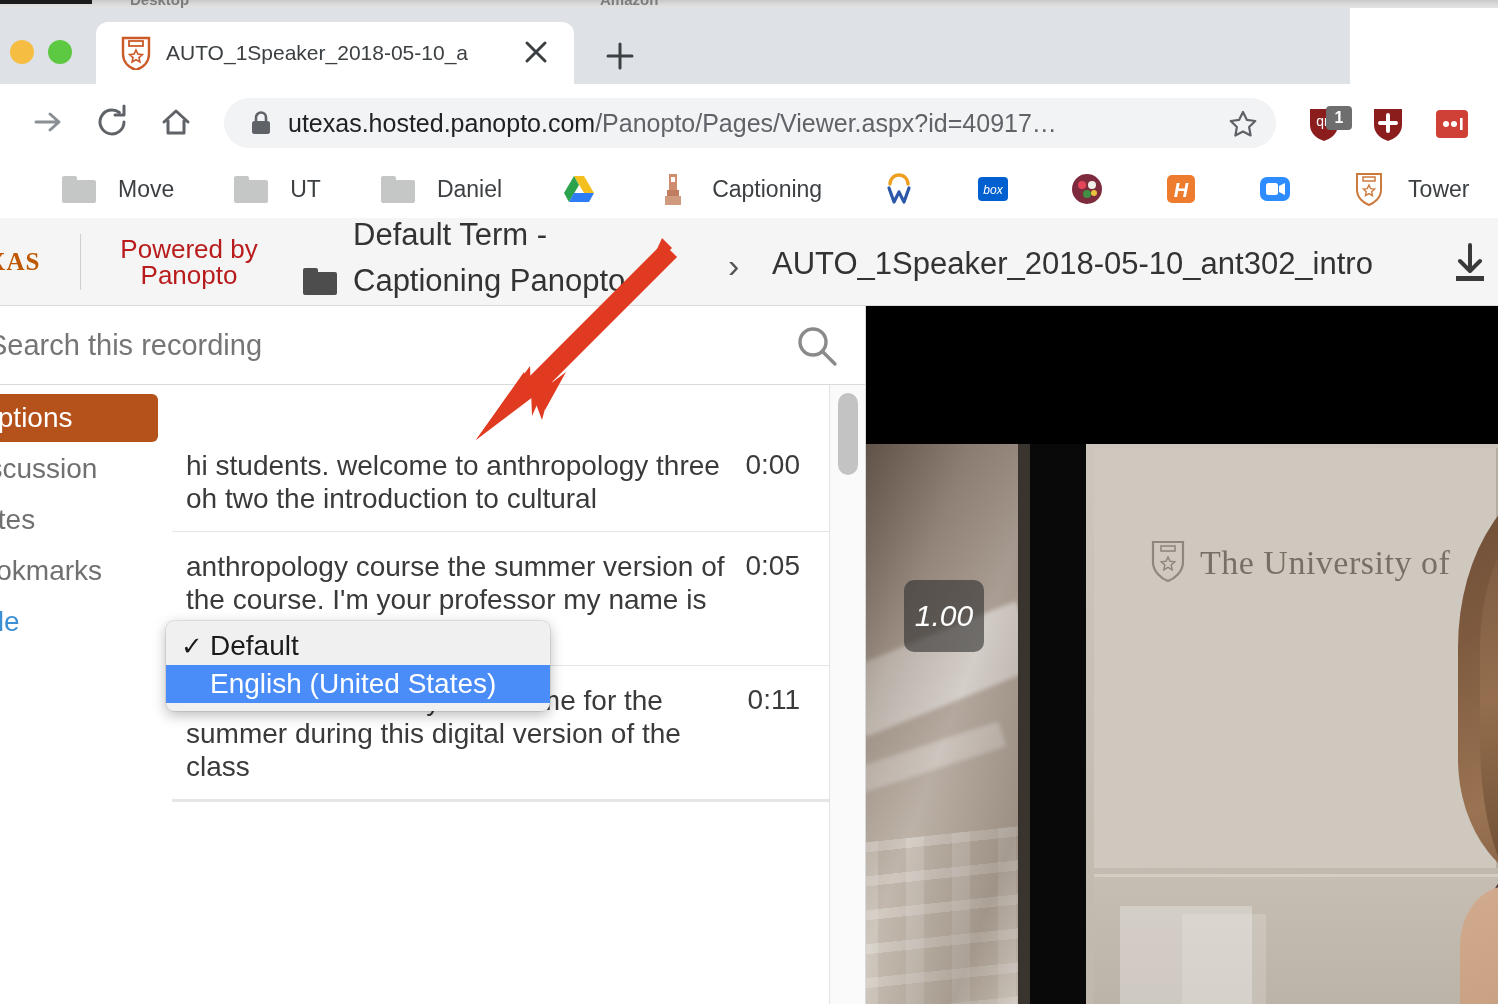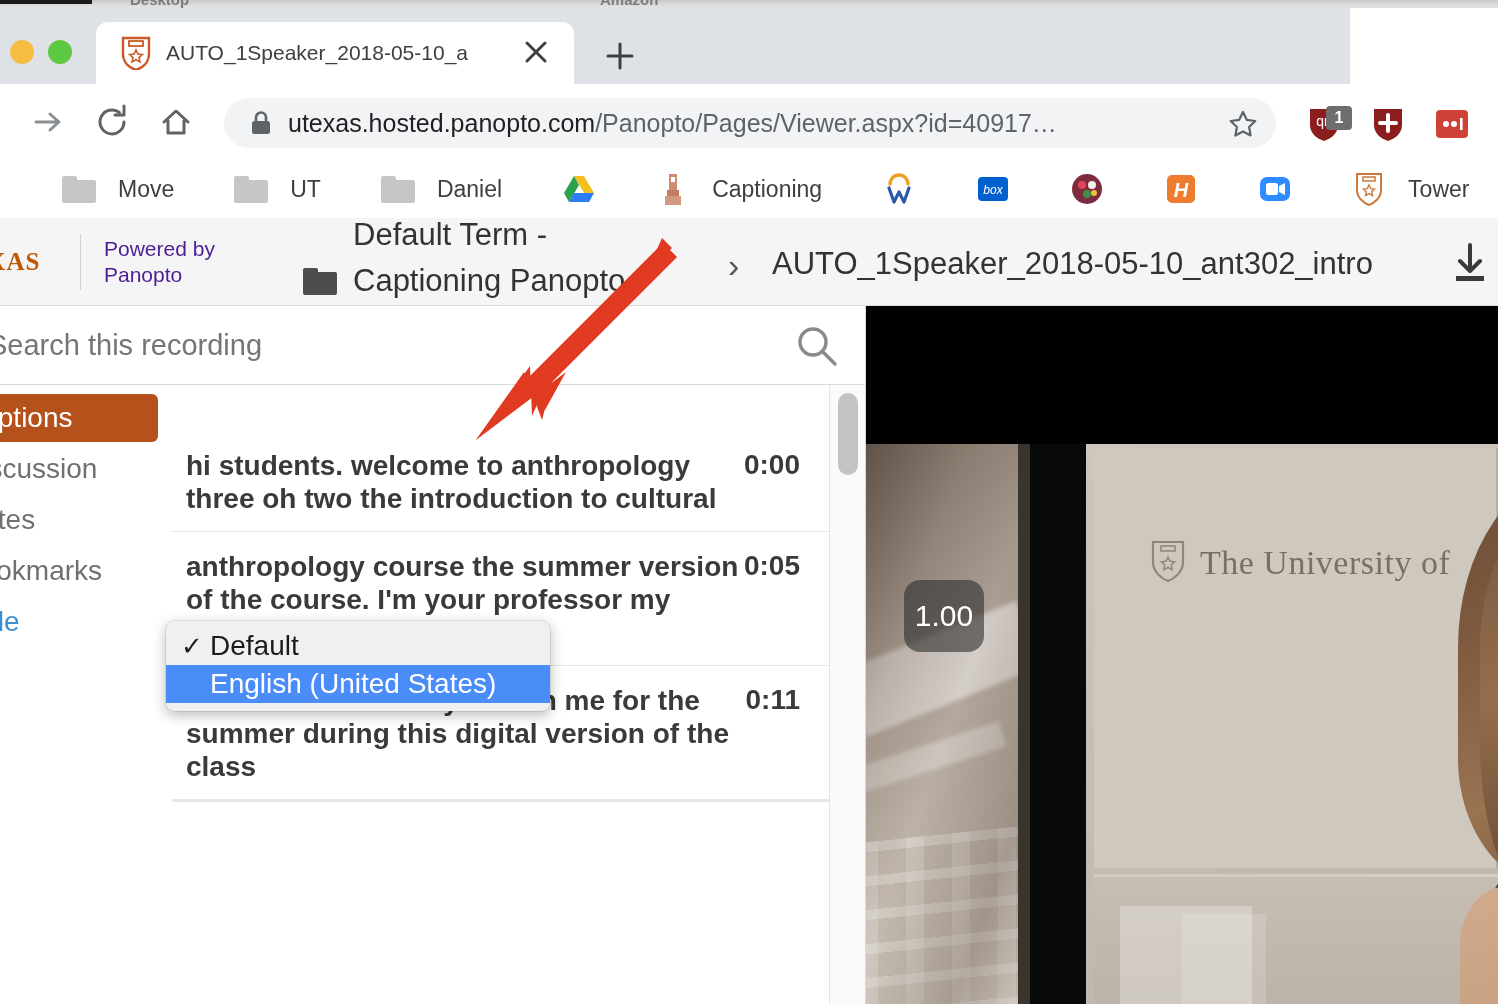--- a/index.html
+++ b/index.html
@@ -104,22 +104,23 @@
   .panopto-header {
     position: absolute; top: 0; left: 0; width: 1498px; height: 88px;
     background: #f5f5f5; border-bottom: 1px solid #dcdcdc;
   }
   .ut-logo {
     position: absolute; left: -48px; top: 30px; font-family: "Liberation Serif", serif;
     font-size: 25px; letter-spacing: 1px; color: #bf5700; font-weight: 700;
   }
   .hdr-div { position: absolute; left: 80px; top: 16px; width: 1px; height: 56px; background: #cfcfcf; }
   .powered {
-    position: absolute; left: 104px; top: 18px; font-size: 21px; line-height: 26px; color: #4c1d95;
+    position: absolute; left: 104px; top: 18px; font-size: 26px; line-height: 26px; color: #b91c1c;
     width: 170px;
+    text-align: center;
   }
   .crumb-folder {
     position: absolute; left: 303px; top: 50px; width: 34px; height: 27px;
   }
   .crumb-folder:before {
     content:''; position:absolute; left:0; top:4px; width:34px; height:23px;
     background:#4d4d4d; border-radius:2px;
   }
   .crumb-folder:after {
     content:''; position:absolute; left:0; top:0; width:15px; height:6px;
@@ -162,21 +163,21 @@
     background: #b5521c; color: #ffffff; border-radius: 0 6px 6px 0;
     width: 158px;
   }
   .tab-link { color: #3b8fd4; font-size: 28px; height: 48px; line-height: 48px; text-indent: -38px; margin-top: 3px; }
 
   
   .transcript {
     position: absolute; top: 79px; left: 172px; width: 658px; height: 619px;
     overflow: hidden;
   }
-  .tr-row { position: relative; padding: 18px 12px 16px 14px; display: flex; font-weight: bold; }
+  .tr-row { position: relative; padding: 18px 12px 16px 14px; display: flex; }
   .tr-row.highlight { background: #e4e4e4; }
   .tr-text { width: 560px; font-size: 28px; line-height: 33px; color: #3a3a3a; }
   .tr-time { position: absolute; right: 30px; top: 18px; font-size: 28px; color: #3a3a3a; }
   .tr-sep { height: 1px; background: #e6e6e6; }
 
   .scroll-track {
     position: absolute; top: 79px; right: 0; width: 36px; height: 619px;
     background: #fafafa; border-left: 1px solid #e4e4e4;
   }
   .scroll-thumb {
@@ -288,22 +289,22 @@
     border-radius: 70px 40px 0 0 / 90px 60px 0 0;
   }
   .p-arm {
     position: absolute; left: 8px; top: 424px; width: 96px; height: 180px;
     background: linear-gradient(160deg,#d2ab8e,#c39a7c);
     border-radius: 48px 30px 0 0 / 60px 40px 0 0;
   }
 
   .speed-badge {
     position: absolute; left: 38px; top: 136px; width: 80px; height: 72px;
-    background: rgba(45,45,45,.60); border-radius: 16px;
-    color: #ffffff; font-size: 30px; line-height: 72px; text-align: center;
+    background: rgba(45,45,45,.60); border-radius: 10px;
+    color: #ffffff; font-size: 30px; line-height: 72px; text-align: center; font-style: italic;
   }
 </style>
 </head>
 <body>
 
 <div id="root">
 
   <div class="bg-window-sliver">
     <div class="bg-sliver-dark"></div>
     <div class="bg-sliver-txt" style="left:130px">Desktop</div>

